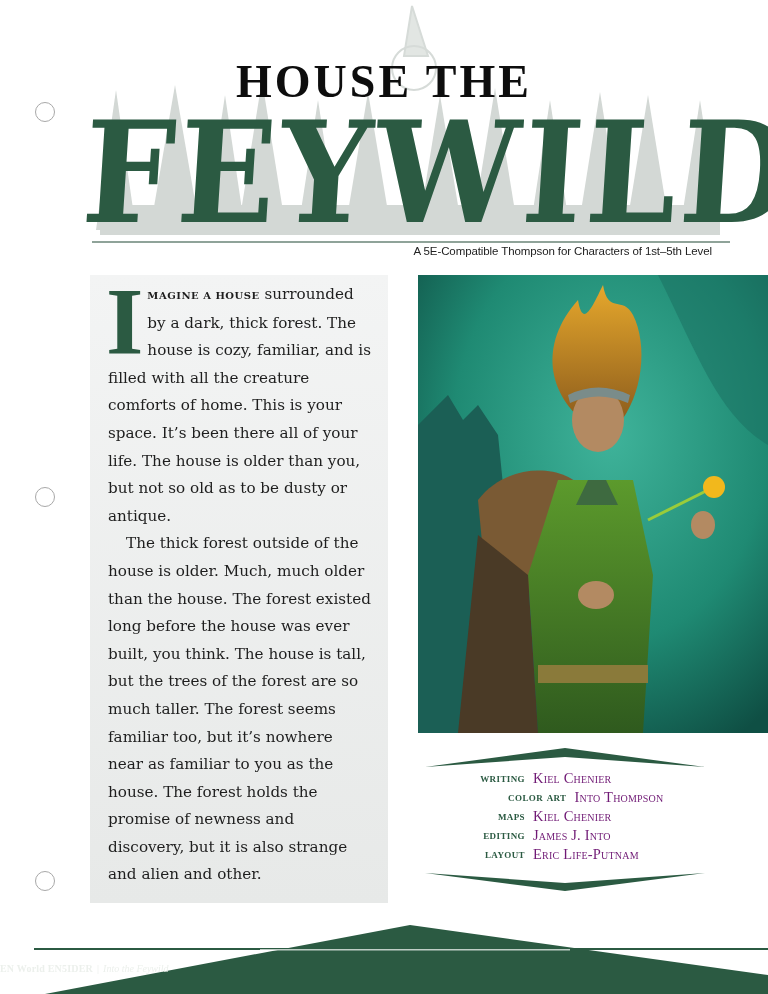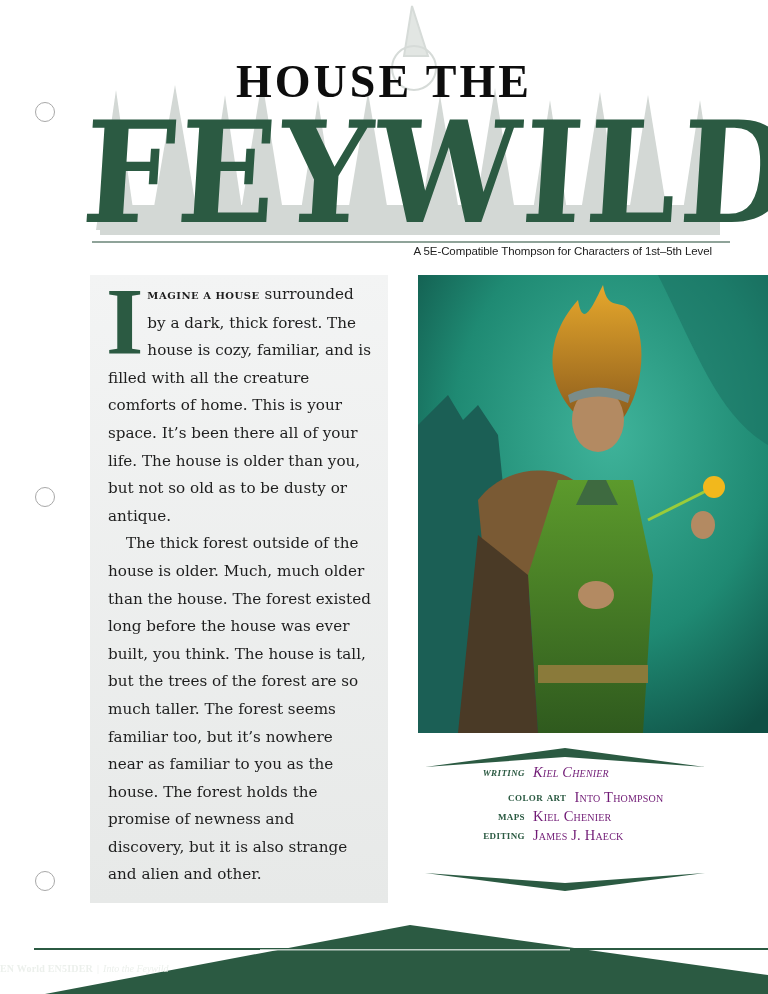--- a/index.html
+++ b/index.html
@@ -152,35 +152,39 @@
     <ellipse cx="285" cy="250" rx="12" ry="14" fill="#b38a62"></ellipse>
     <ellipse cx="178" cy="320" rx="18" ry="14" fill="#b38a62"></ellipse>
   </svg>
 </div>
 
 <div class="credits">
   <svg width="280" height="150">
     <polygon points="0,22 140,3 280,22 140,12" fill="#2b5a42"></polygon>
     <polygon points="0,128 140,146 280,128 140,138" fill="#2b5a42"></polygon>
   </svg>
-  <div class="credit-row" style="top:17px;font-style:italic;">
+  <div class="credit-row" style="top:23px;">
     <span class="credit-role">writing</span>
     <span class="credit-name">Kiel Chenier</span>
   </div>
   <div class="credit-row" style="top:42px;justify-content:center;">
     <span class="credit-role">color art</span>
     <span class="credit-name">Into Thompson</span>
   </div>
   <div class="credit-row" style="top:61px;align-items:center;">
     <span class="credit-role">maps</span>
     <span class="credit-name">Kiel Chenier</span>
   </div>
   <div class="credit-row" style="top:80px;">
     <span class="credit-role">editing</span>
-    <span class="credit-name">James J. Haeck</span>
+    <span class="credit-name">James J. Into</span>
+  </div>
+  <div class="credit-row" style="top:99px;">
+    <span class="credit-role">layout</span>
+    <span class="credit-name">Eric Life-Putnam</span>
   </div>
 </div>
 
 <div class="footer">
   <svg width="768" height="79">
     <rect x="34" y="33" width="734" height="2" fill="#2b5a42"></rect>
     <polygon points="45,79 410,10 768,60 768,79" fill="#2b5a42"></polygon>
     <rect x="260" y="34" width="310" height="1.5" fill="#ffffff" opacity="0.7"></rect>
   </svg>
   <div class="footer-text">

